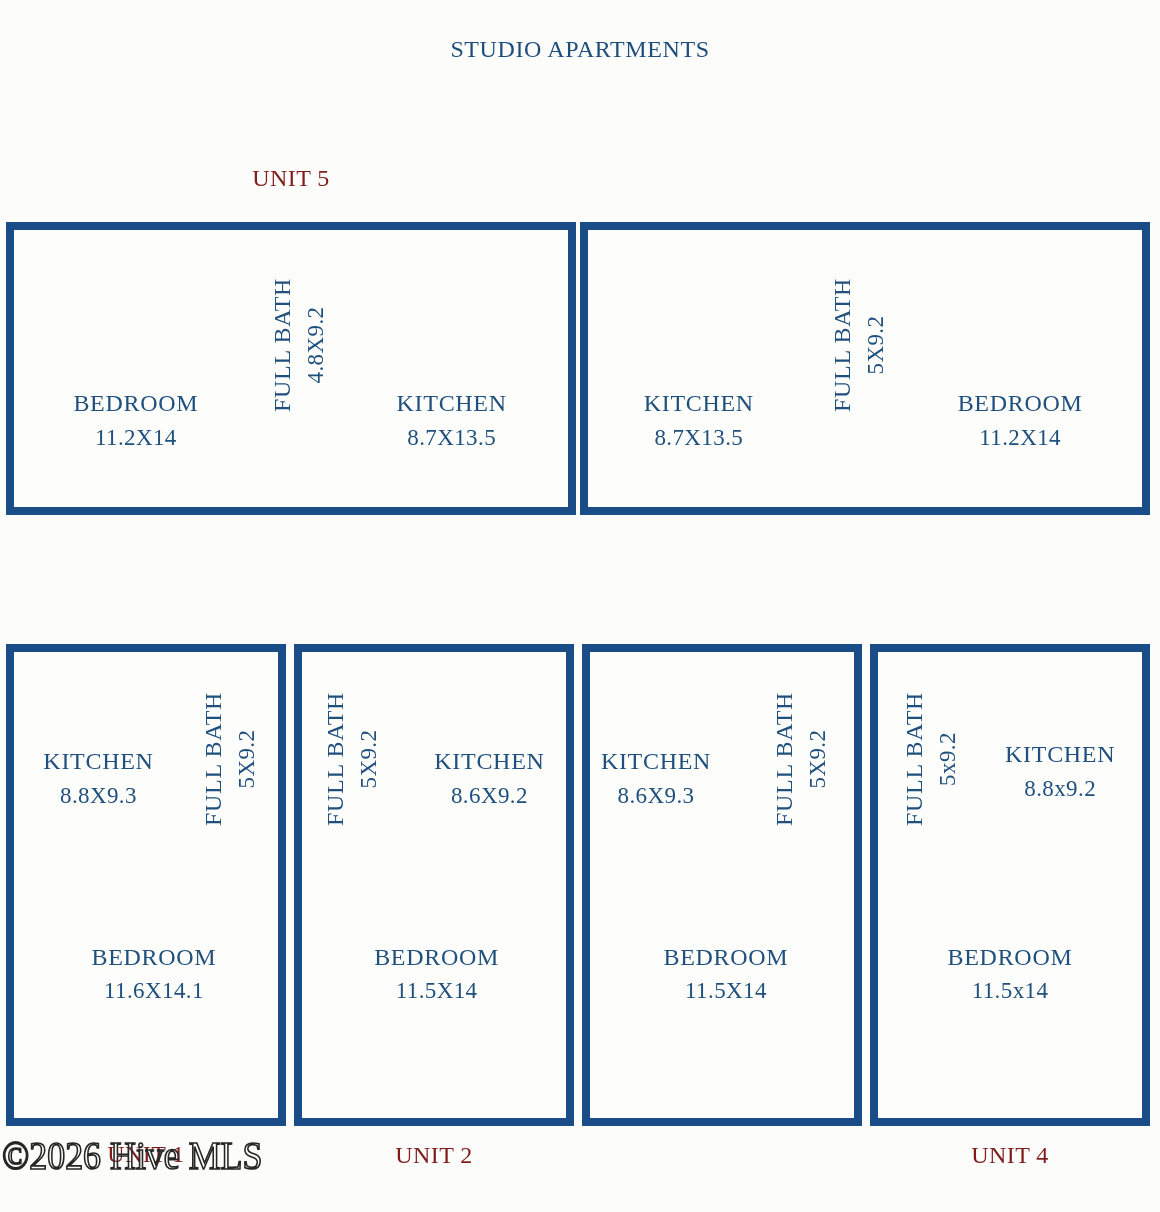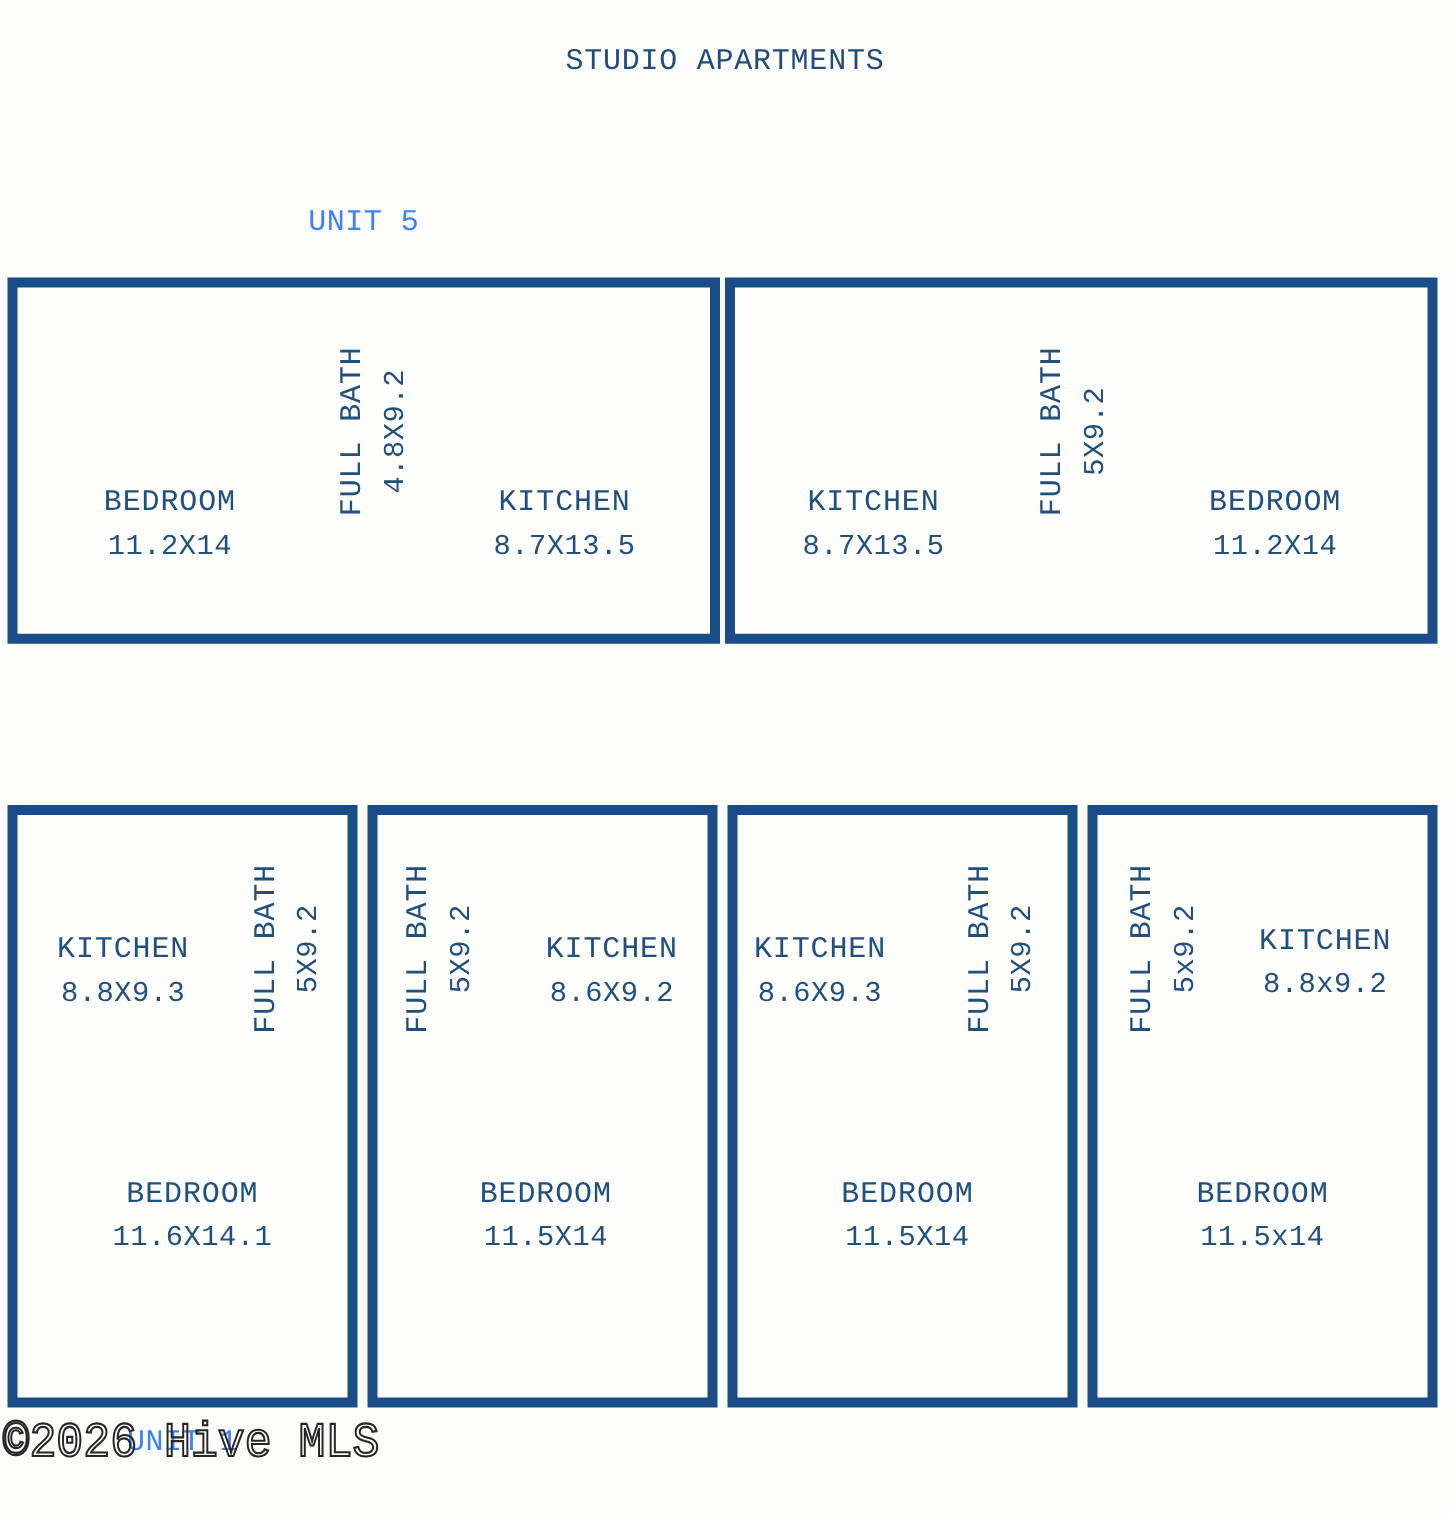--- a/index.html
+++ b/index.html
@@ -1,28 +1,28 @@
 <!DOCTYPE html>
 <html><head>
 <meta charset="utf-8">
 <style>
   html,body { margin:0; padding:0; background:#ffffff; }
   .canvas {
     position:relative; width:1160px; height:1212px;
     background:#fcfcfa; overflow:hidden;
-    font-family:Liberation Mono, monospace;
+    font-family:Liberation Serif, serif;
     color:#20507e;
   }
   .title {
     position:absolute; left:0; top:36px; width:100%;
     text-align:center; font-size:24px; letter-spacing:.6px; color:#1e4d7c;
   }
   .unit-label {
     position:absolute; text-align:center; font-size:24px;
-    letter-spacing:.4px; color:#3b82f6; z-index:1;
+    letter-spacing:.4px; color:#7f1d1d; z-index:1;
   }
   .unit-box {
     position:absolute; box-sizing:border-box;
     border:8px solid #1a4d88; background:#fdfdfb;
   }
   .room {
     position:absolute; text-align:center; white-space:nowrap;
     transform:translate(-50%,-50%); line-height:1.45; color:#20507e;
   }
   .room .n { font-size:24px; letter-spacing:.7px; }
@@ -134,16 +134,18 @@
       <div class="n">KITCHEN</div>
       <div class="d">8.8x9.2</div>
     </div>
     <div class="room" style="left:50%;top:69%">
       <div class="n">BEDROOM</div>
       <div class="d">11.5x14</div>
     </div>
   </div>
 
   <div class="unit-label" style="left:6px;top:1141px;width:280px">UNIT 1</div>
+  <div class="unit-label" style="left:294px;top:1142px;width:280px">UNIT 2</div>
+  <div class="unit-label" style="left:870px;top:1142px;width:280px">UNIT 4</div>
 
   <div class="watermark">©2026 Hive MLS</div>
 
 </div>
 
 </body></html>

